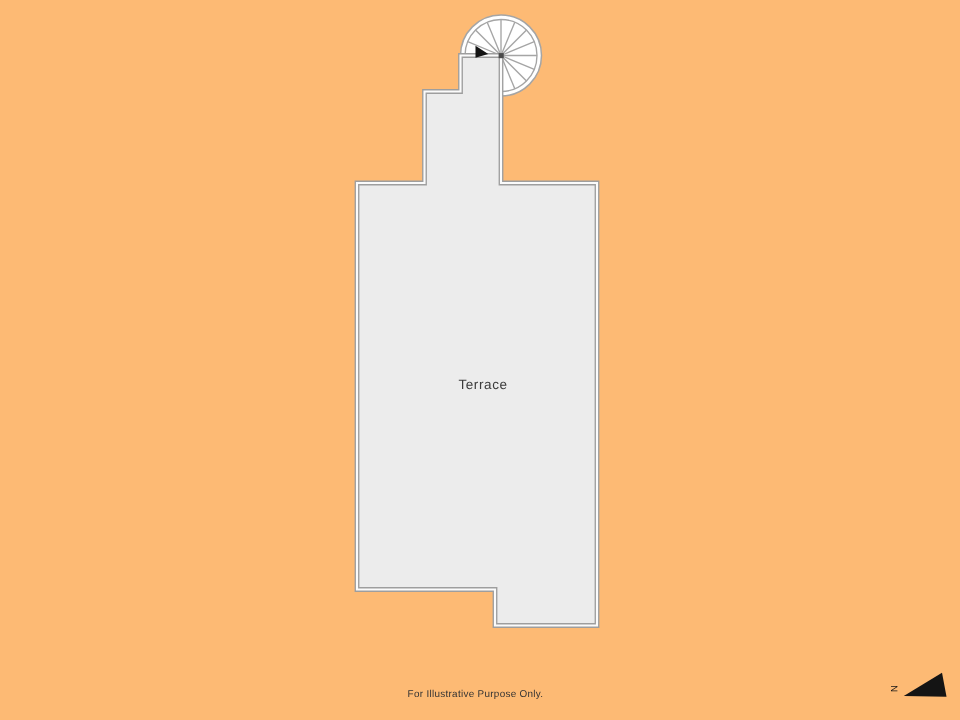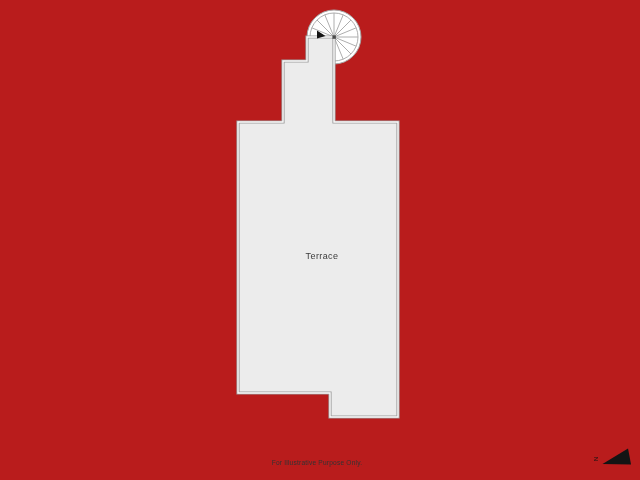--- a/index.html
+++ b/index.html
@@ -1,20 +1,20 @@
 <!DOCTYPE html>
 <html><head>
 <meta charset="utf-8">
 <style>
   html,body{margin:0;padding:0;}
   body{
     width:640px;height:480px;background:#ffffff;overflow:hidden;
     font-family:"Liberation Sans", sans-serif;
   }
-  .canvas{position:relative;width:640px;height:480px;background:#b91c1c;}
+  .canvas{position:relative;width:640px;height:480px;background:#fdba74;}
   svg{display:block;}
   text{font-family:"Liberation Sans", sans-serif;}
 </style>
 </head>
 <body>
 
 <div class="canvas">
   <svg width="640" height="480" viewBox="0 0 640 480">
 
     <g>

